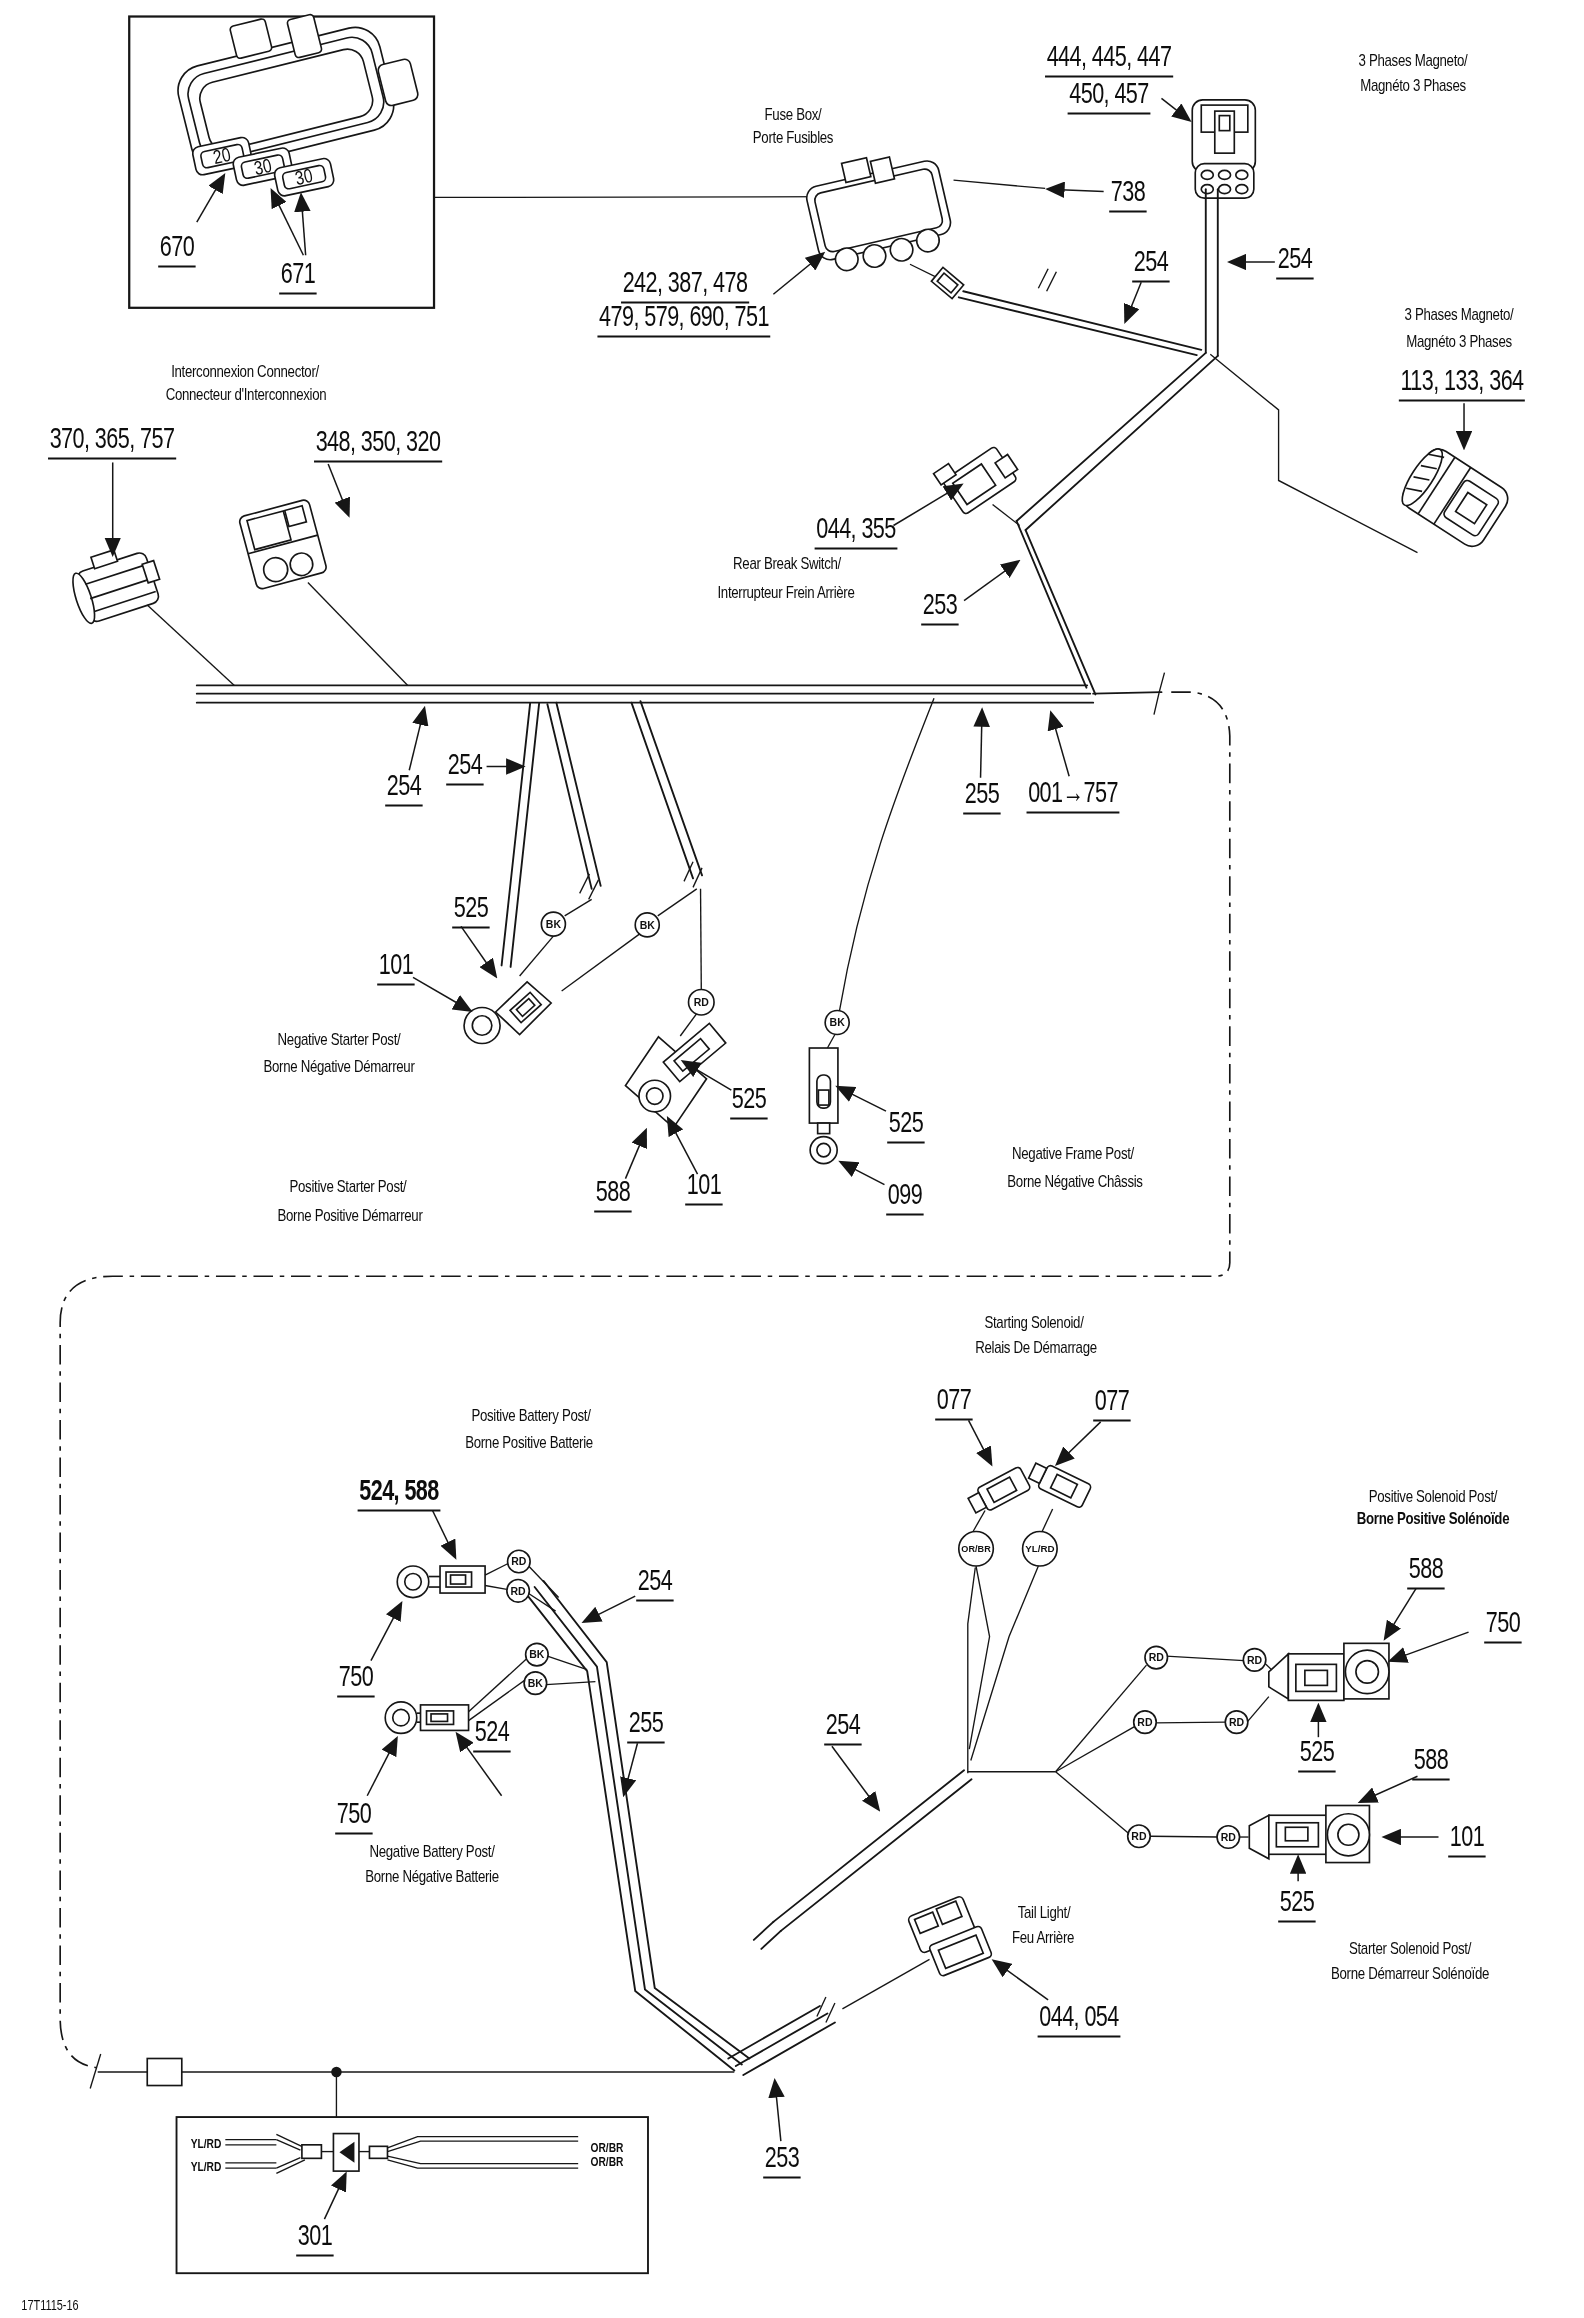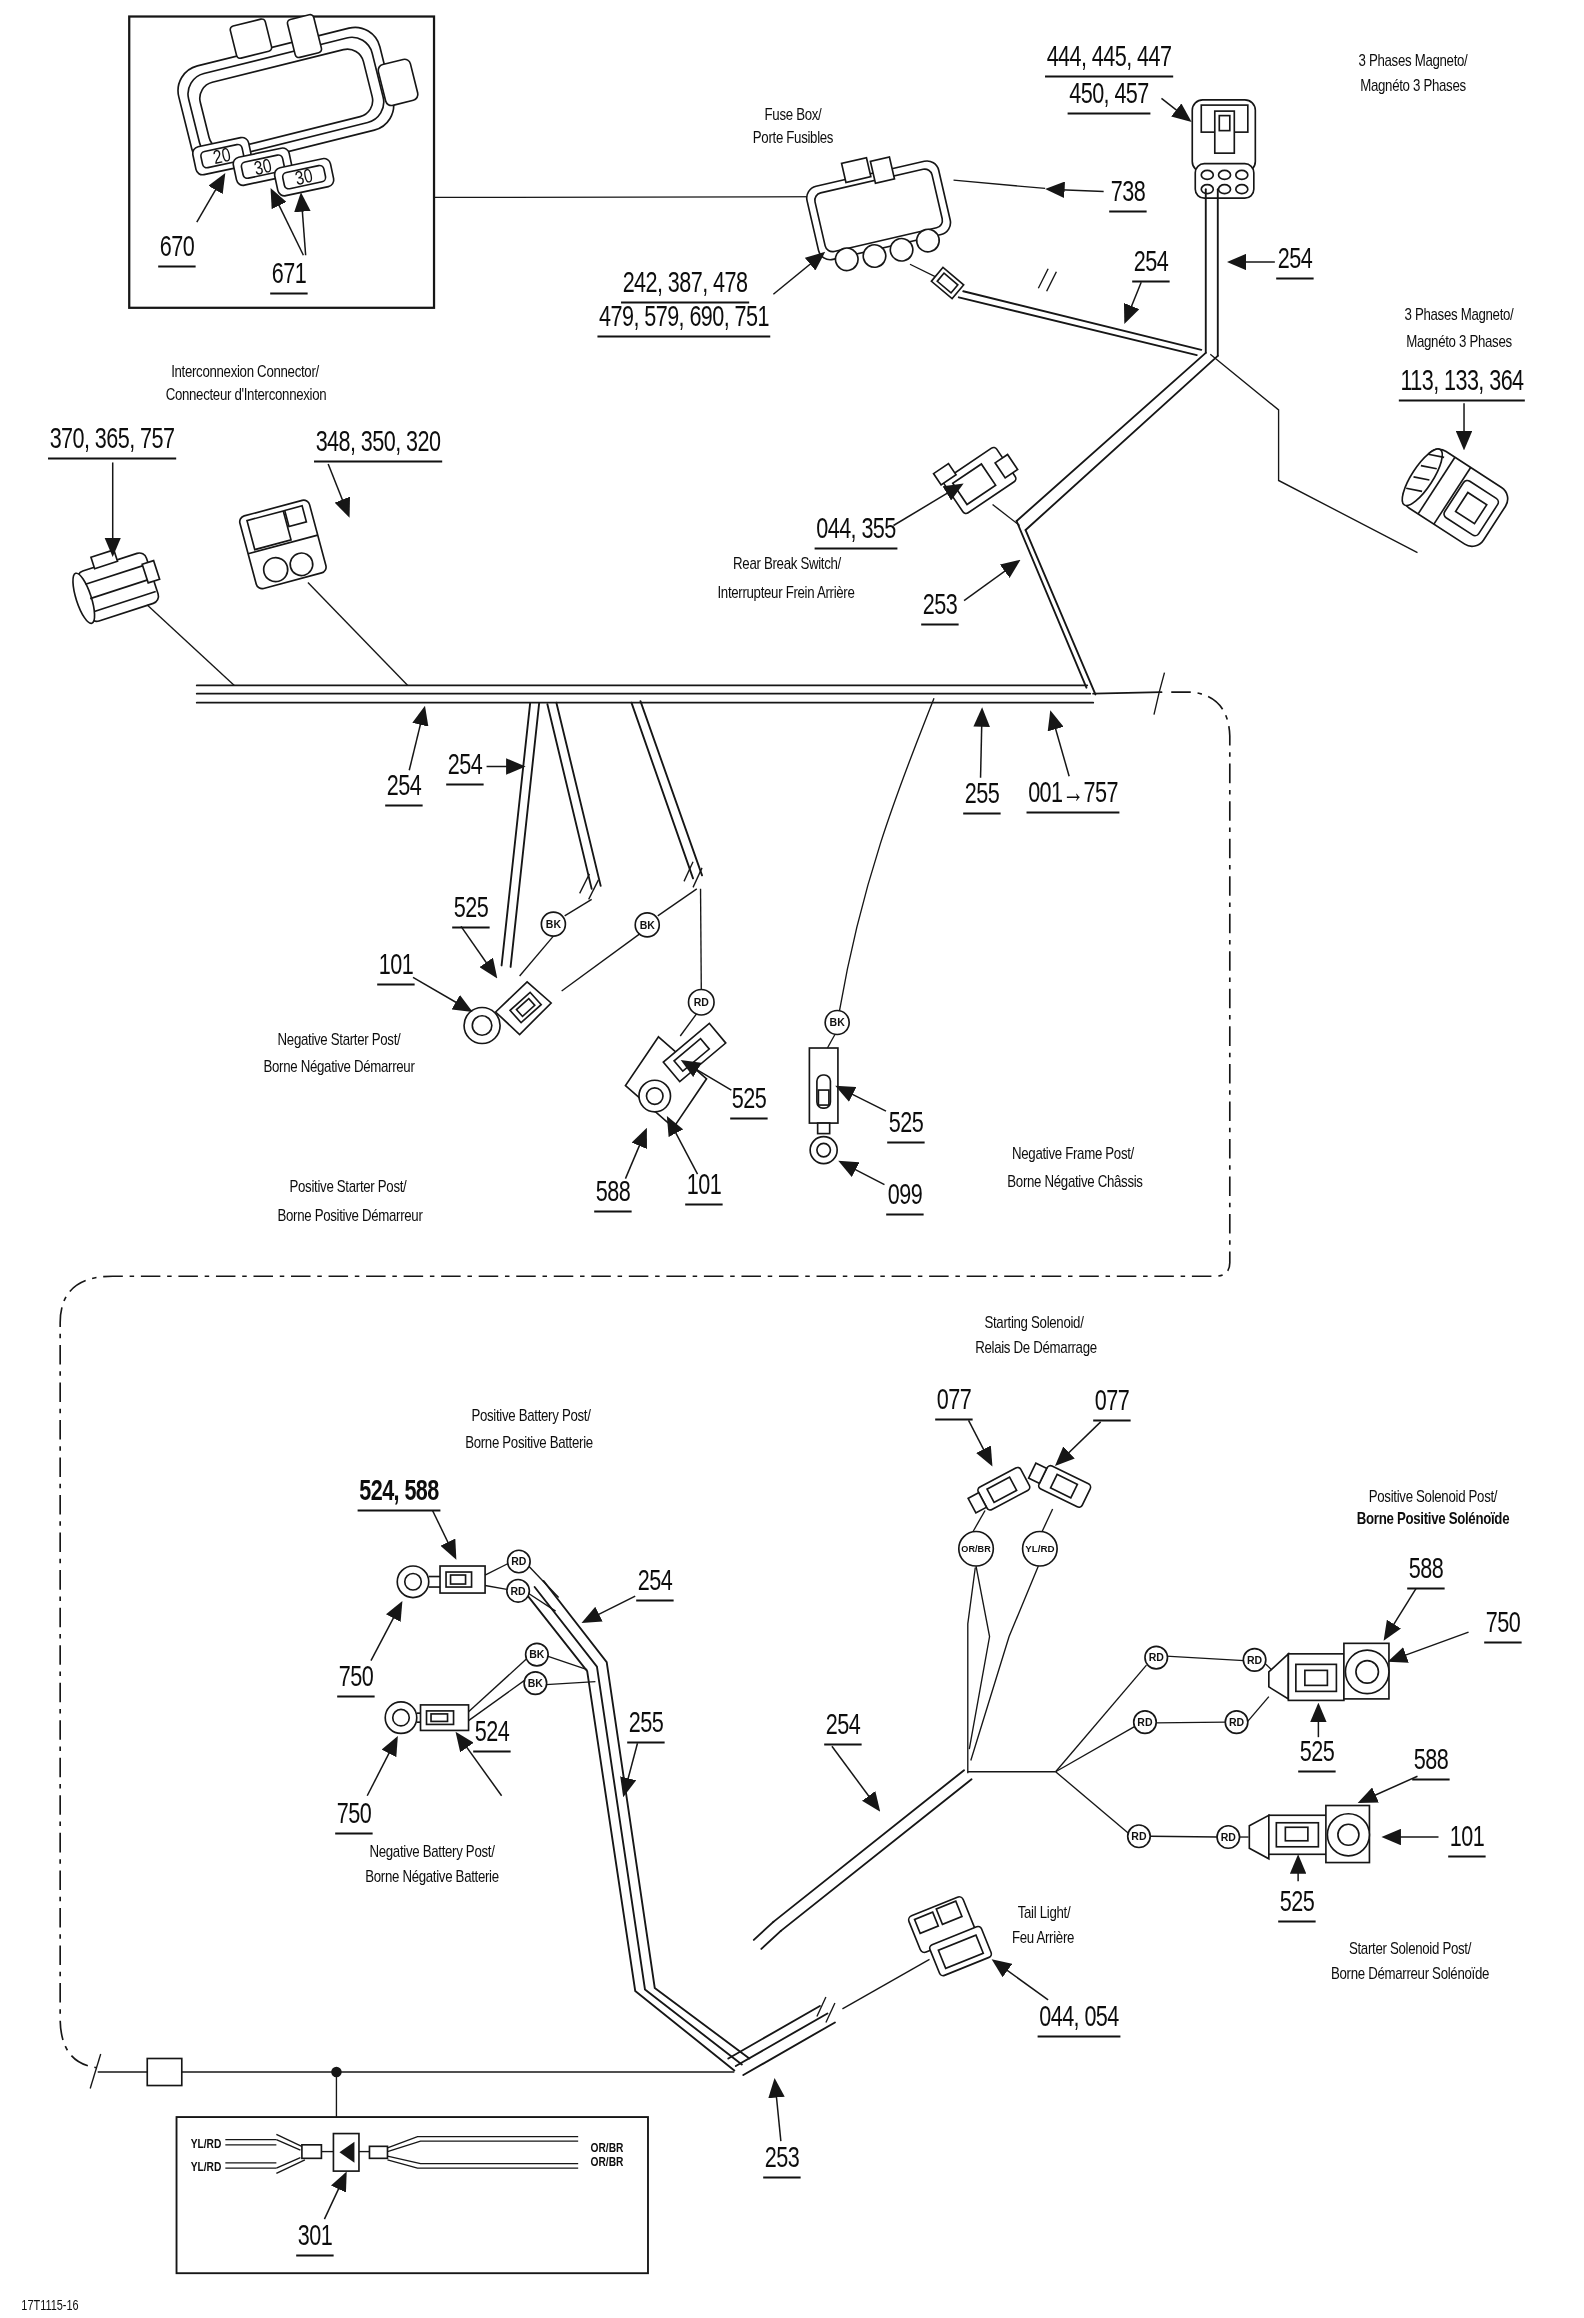--- a/index.html
+++ b/index.html
@@ -453,21 +453,21 @@
         <text x="1647" y="2299" class="mkt" font-size="14">RD</text>
         <circle cx="1517" cy="2446" r="15" class="mk"></circle>
         <text x="1517" y="2451" class="mkt" font-size="14">RD</text>
         <circle cx="1636" cy="2447" r="15" class="mk"></circle>
         <text x="1636" y="2452" class="mkt" font-size="14">RD</text>
       </g>
   </svg>
 
   <div id="labels-layer">
       <div class="lbl num" style="left: 177px; top: 248px;"><span>670</span></div>
-      <div class="lbl num" style="left: 289px; top: 275px; text-align: center;"><span>671</span></div>
+      <div class="lbl num" style="left: 298px; top: 275px; text-align: center;"><span>671</span></div>
       <div class="lbl fuse" style="left: 222px; top: 156px; transform: translate(-50%, -50%) rotate(-12deg);"><span>20</span></div>
       <div class="lbl fuse" style="left: 263px; top: 167px; transform: translate(-50%, -50%) rotate(-12deg);"><span>30</span></div>
       <div class="lbl fuse" style="left: 304px; top: 177px; transform: translate(-50%, -50%) rotate(-12deg);"><span>30</span></div>
       <div class="lbl name" style="left: 793px; top: 115px;"><span>Fuse Box/</span></div>
       <div class="lbl name" style="left: 793px; top: 138px;"><span>Porte Fusibles</span></div>
       <div class="lbl num" style="left: 685px; top: 284px;"><span>242, 387, 478</span></div>
       <div class="lbl num" style="left: 684px; top: 318px;"><span>479, 579, 690, 751</span></div>
       <div class="lbl num" style="left: 1128px; top: 193px;"><span>738</span></div>
       <div class="lbl num" style="left: 1109px; top: 58px;"><span>444, 445, 447</span></div>
       <div class="lbl num" style="left: 1109px; top: 95px;"><span>450, 457</span></div>

